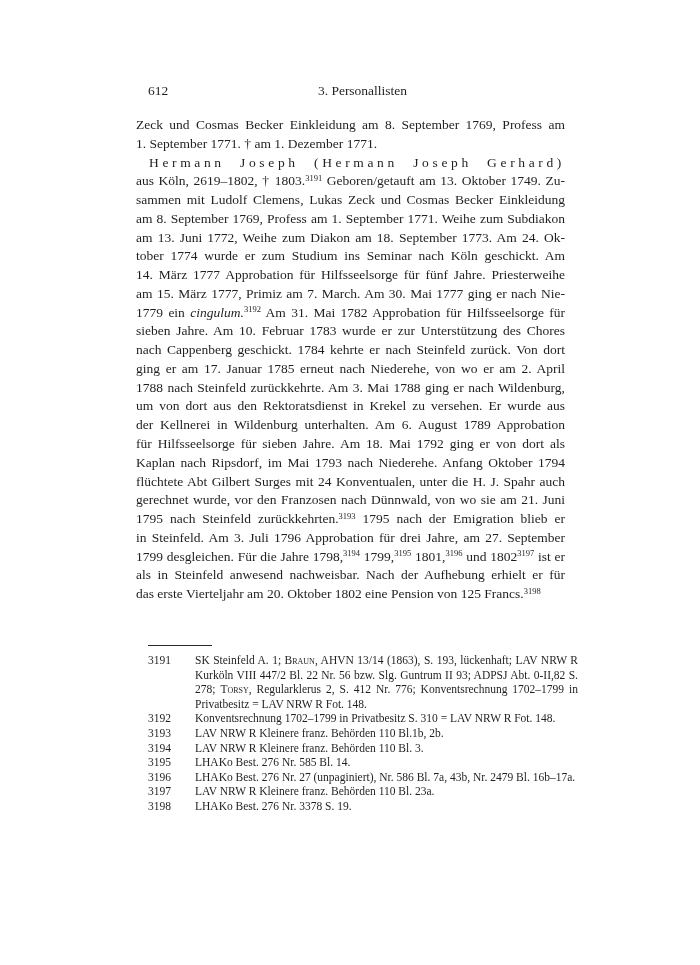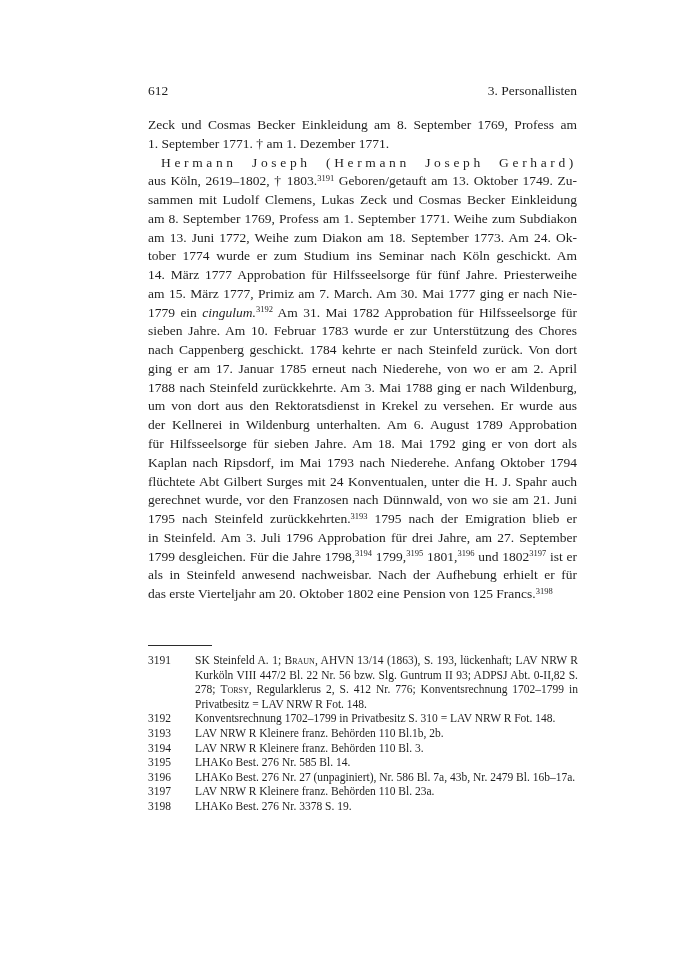--- a/index.html
+++ b/index.html
@@ -3,23 +3,23 @@
 <meta charset="utf-8">
 <style>
   html, body { margin:0; padding:0; background:#ffffff; }
   .page {
     position:relative; width:700px; height:965px; background:#ffffff;
     font-family:"Liberation Serif", "DejaVu Serif", serif;
     color:#1f1f1f; overflow:hidden;
   }
   .header { position:absolute; left:148px; top:83px; width:429px; font-size:13.5px; line-height:16px; }
   .page-number { position:absolute; left:0; top:0; }
-  .running-title { display:block; text-align:right; }
+  .running-title { display:block; text-align:center; }
 
-  .body-text { position:absolute; left:148px; top:116px; width:429px; font-size:13.5px; }
+  .body-text { position:absolute; left:136px; top:116px; width:429px; font-size:13.5px; }
   .line {
     line-height:18.78px; height:18.78px; overflow:hidden;
     text-align:justify; text-align-last:justify;
   }
   .line.left { text-align:center; text-align-last:left; }
   .line.indent { padding-left:13px; }
   .spaced { letter-spacing:0.27em; }
   .italic { font-style:italic; }
   .sup { font-size:8.5px; letter-spacing:0; position:relative; top:-4.5px; }
   .sc { font-variant:small-caps; }

